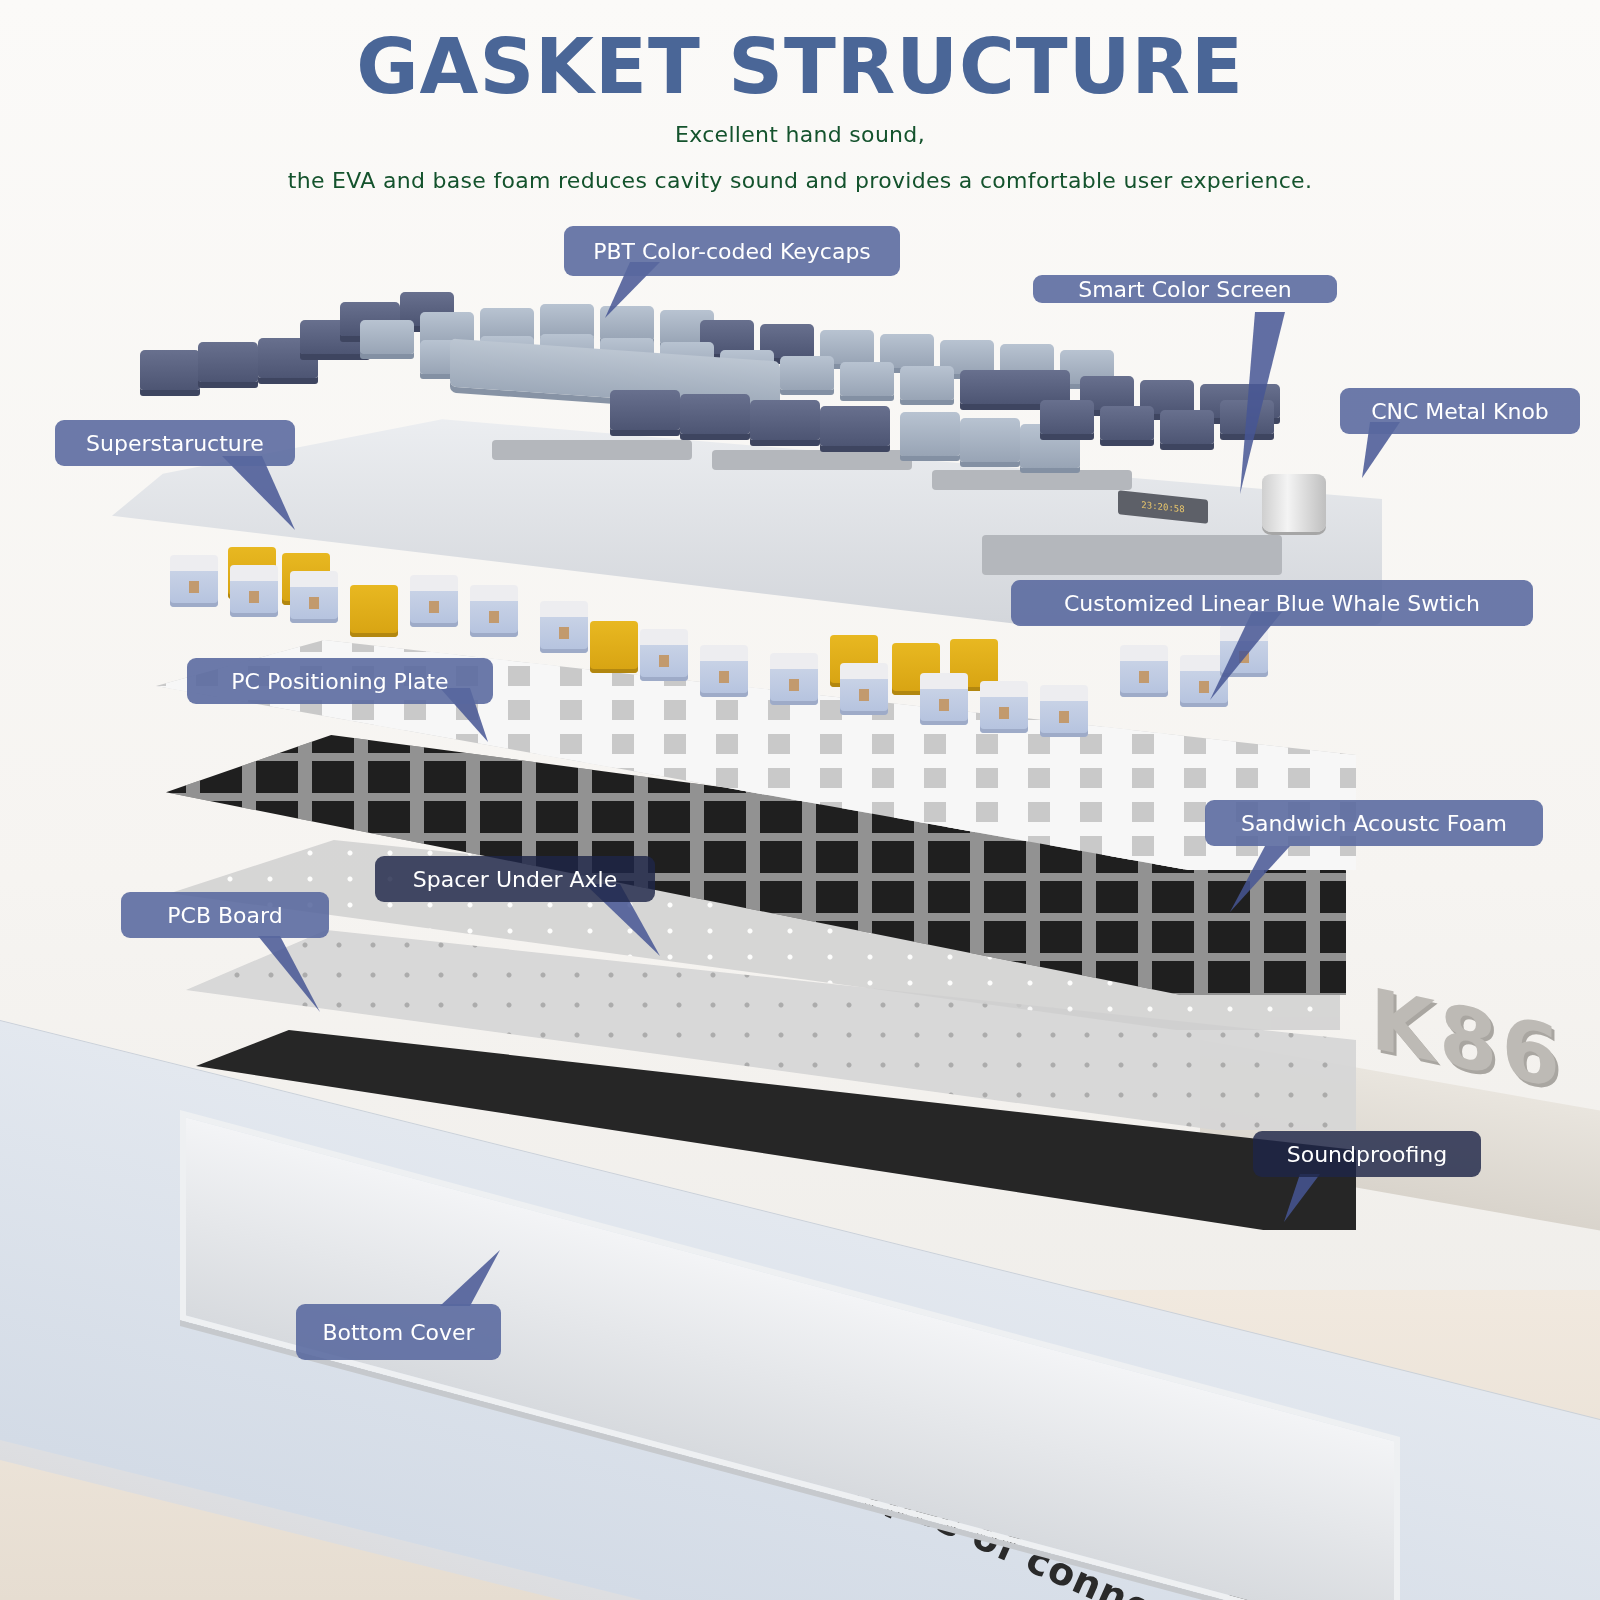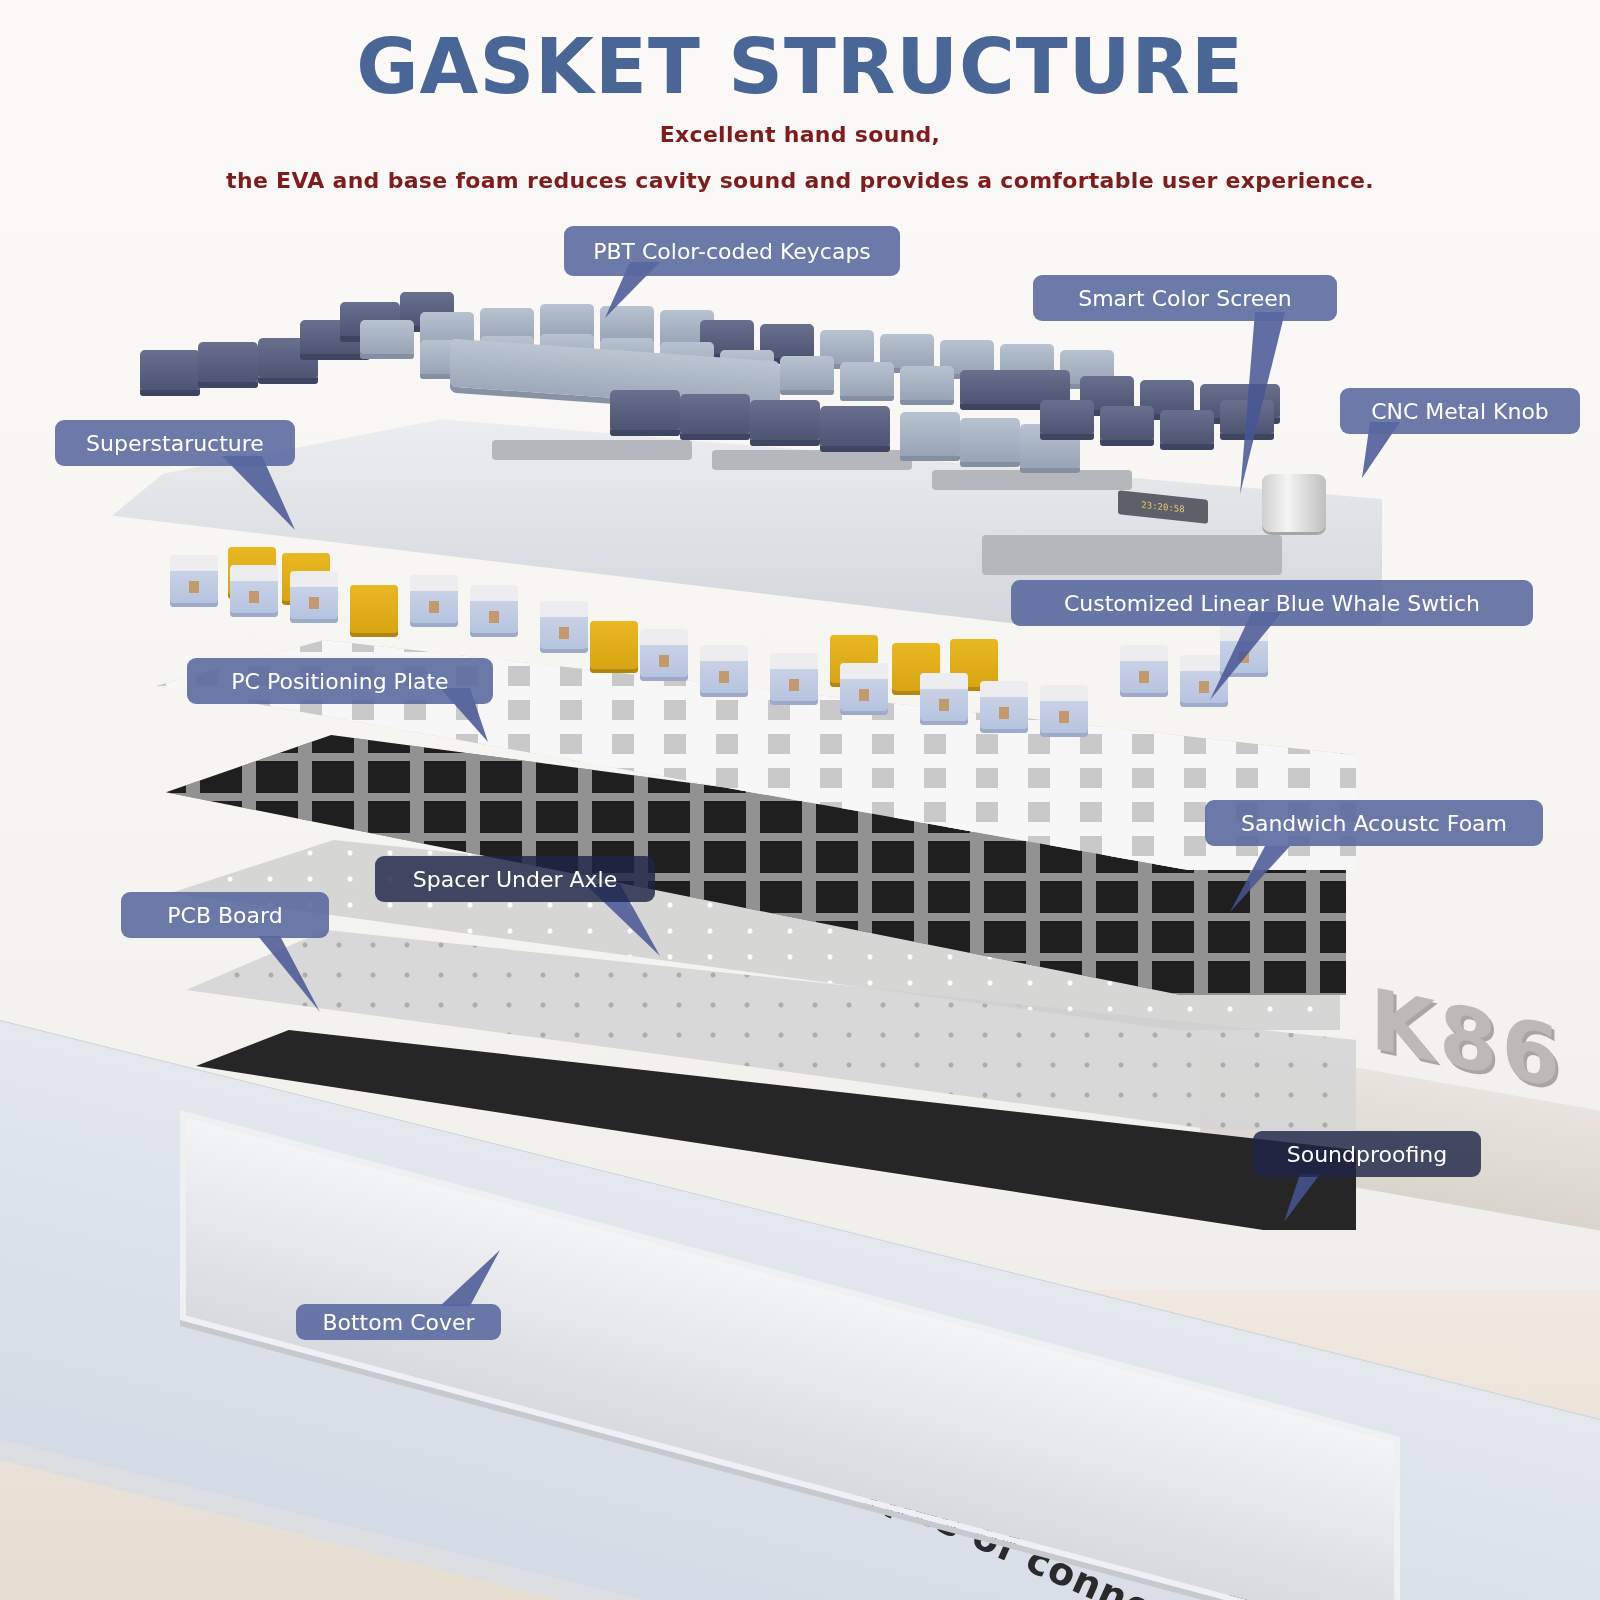--- a/index.html
+++ b/index.html
@@ -1,20 +1,20 @@
 <!DOCTYPE html>
 <html><head>
 <meta charset="utf-8">
 <style>
   *{box-sizing:border-box;margin:0;padding:0}
   html,body{width:1600px;height:1600px;overflow:hidden}
   body{position:relative;background:linear-gradient(180deg,#fbfaf8 0%,#f6f4f1 55%,#eceae6 100%);font-family:"DejaVu Sans",sans-serif}
   
   .title{position:absolute;left:0;width:1600px;top:22px;text-align:center;font-family:"DejaVu Sans",sans-serif;font-weight:bold;font-size:76px;letter-spacing:1px;color:#4a6697}
-  .sub{position:absolute;left:0;width:1600px;text-align:center;font-family:"DejaVu Sans",sans-serif;font-weight:bold;color:#7f1d1d;font-size:22px;letter-spacing:.3px}
+  .sub{position:absolute;left:0;width:1600px;text-align:center;font-family:"DejaVu Sans",sans-serif;font-weight:normal;color:#14532d;font-size:22px;letter-spacing:.3px}
   
   .callout{position:absolute;background:rgba(88,104,158,.88);color:#fff;border-radius:9px;font-family:"DejaVu Sans",sans-serif;font-size:22px;display:flex;align-items:center;justify-content:center;white-space:nowrap;z-index:20}
   .callout.dark{background:rgba(30,38,72,.82)}
   .tail{position:absolute;z-index:19}
   
   .desk{position:absolute;left:-40px;top:1010px;width:1750px;height:420px;background:linear-gradient(180deg,#e3e8ef,#d3dbe6);transform:skewY(14deg);transform-origin:0 0;border-top:1px solid #c9d0da}
   .deskfront{position:absolute;left:-40px;top:1190px;width:1750px;height:260px;background:linear-gradient(180deg,#eceeef,#dcdde0);transform:skewY(14deg);transform-origin:0 0}
   .floor{position:absolute;left:0;top:1290px;width:1600px;height:310px;background:linear-gradient(180deg,#f1e9df,#e6ddd1)}
   .chair{position:absolute;left:-200px;top:1280px;width:520px;height:520px;border-radius:50%;border:26px solid #e4e4e4;border-right-color:transparent;border-bottom-color:transparent}
   .backshelf{position:absolute;left:1200px;top:1040px;width:420px;height:120px;background:linear-gradient(180deg,#e9e5de,#d9d4cc);transform:skewY(10deg);transform-origin:0 0}
@@ -162,22 +162,22 @@
     <polygon points="440,688 470,688 488,742"></polygon>
     <polygon points="1265,846 1290,846 1230,912"></polygon>
     <polygon points="585,884 620,884 660,956"></polygon>
     <polygon points="258,936 280,936 320,1012"></polygon>
     <polygon points="1300,1174 1320,1174 1284,1222"></polygon>
     <polygon points="440,1306 470,1306 500,1250"></polygon>
   </g>
 </svg>
 
 <div class="callout" style="left:564px;top:226px;width:336px;height:50px">PBT Color-coded Keycaps</div>
-<div class="callout" style="left:1033px;top:275px;width:304px;height:46px">Smart Color Screen</div>
+<div class="callout" style="left:1033px;top:275px;width:304px;height:28px">Smart Color Screen</div>
 <div class="callout" style="left:1340px;top:388px;width:240px;height:46px">CNC Metal Knob</div>
 <div class="callout" style="left:55px;top:420px;width:240px;height:46px">Superstaructure</div>
 <div class="callout" style="left:1011px;top:580px;width:522px;height:46px">Customized Linear Blue Whale Swtich</div>
 <div class="callout" style="left:187px;top:658px;width:306px;height:46px">PC Positioning Plate</div>
 <div class="callout" style="left:1205px;top:800px;width:338px;height:46px">Sandwich Acoustc Foam</div>
 <div class="callout dark" style="left:375px;top:856px;width:280px;height:46px">Spacer Under Axle</div>
 <div class="callout" style="left:121px;top:892px;width:208px;height:46px">PCB Board</div>
 <div class="callout dark" style="left:1253px;top:1131px;width:228px;height:46px">Soundproofing</div>
-<div class="callout" style="left:296px;top:1304px;width:205px;height:36px">Bottom Cover</div>
+<div class="callout" style="left:296px;top:1304px;width:205px;height:56px">Bottom Cover</div>
 
 </body></html>

